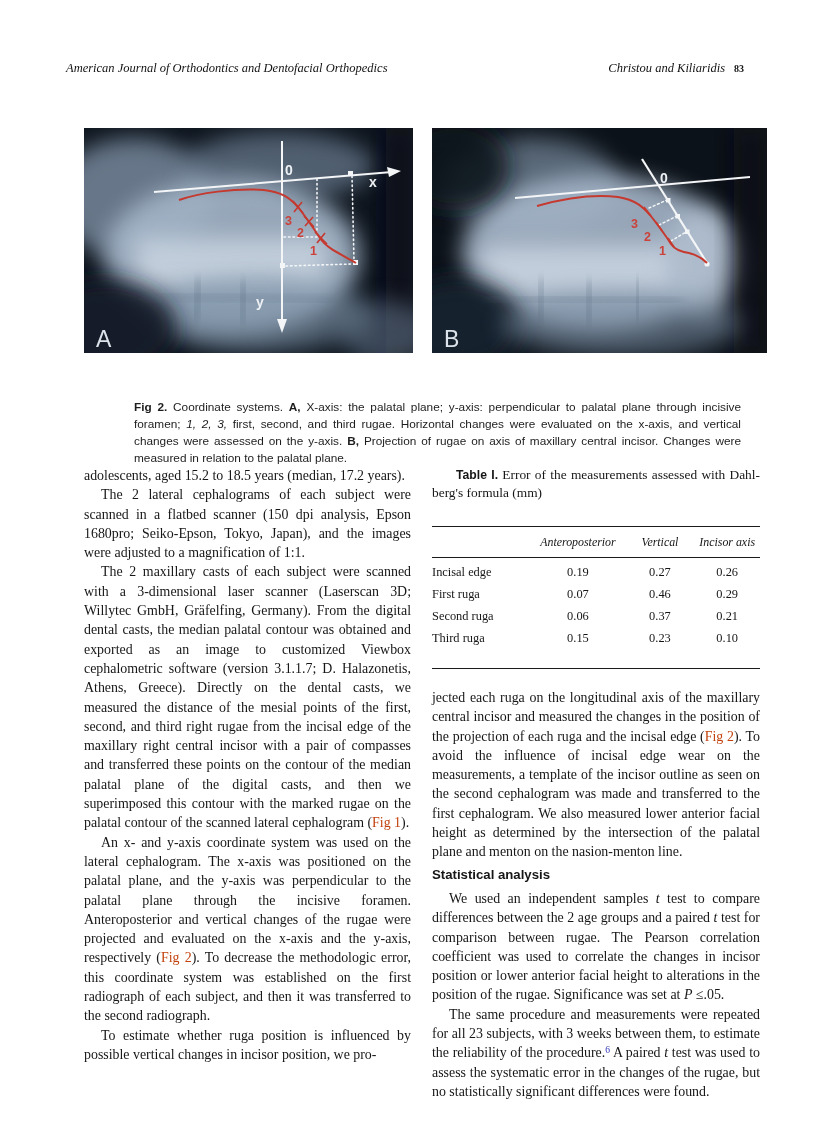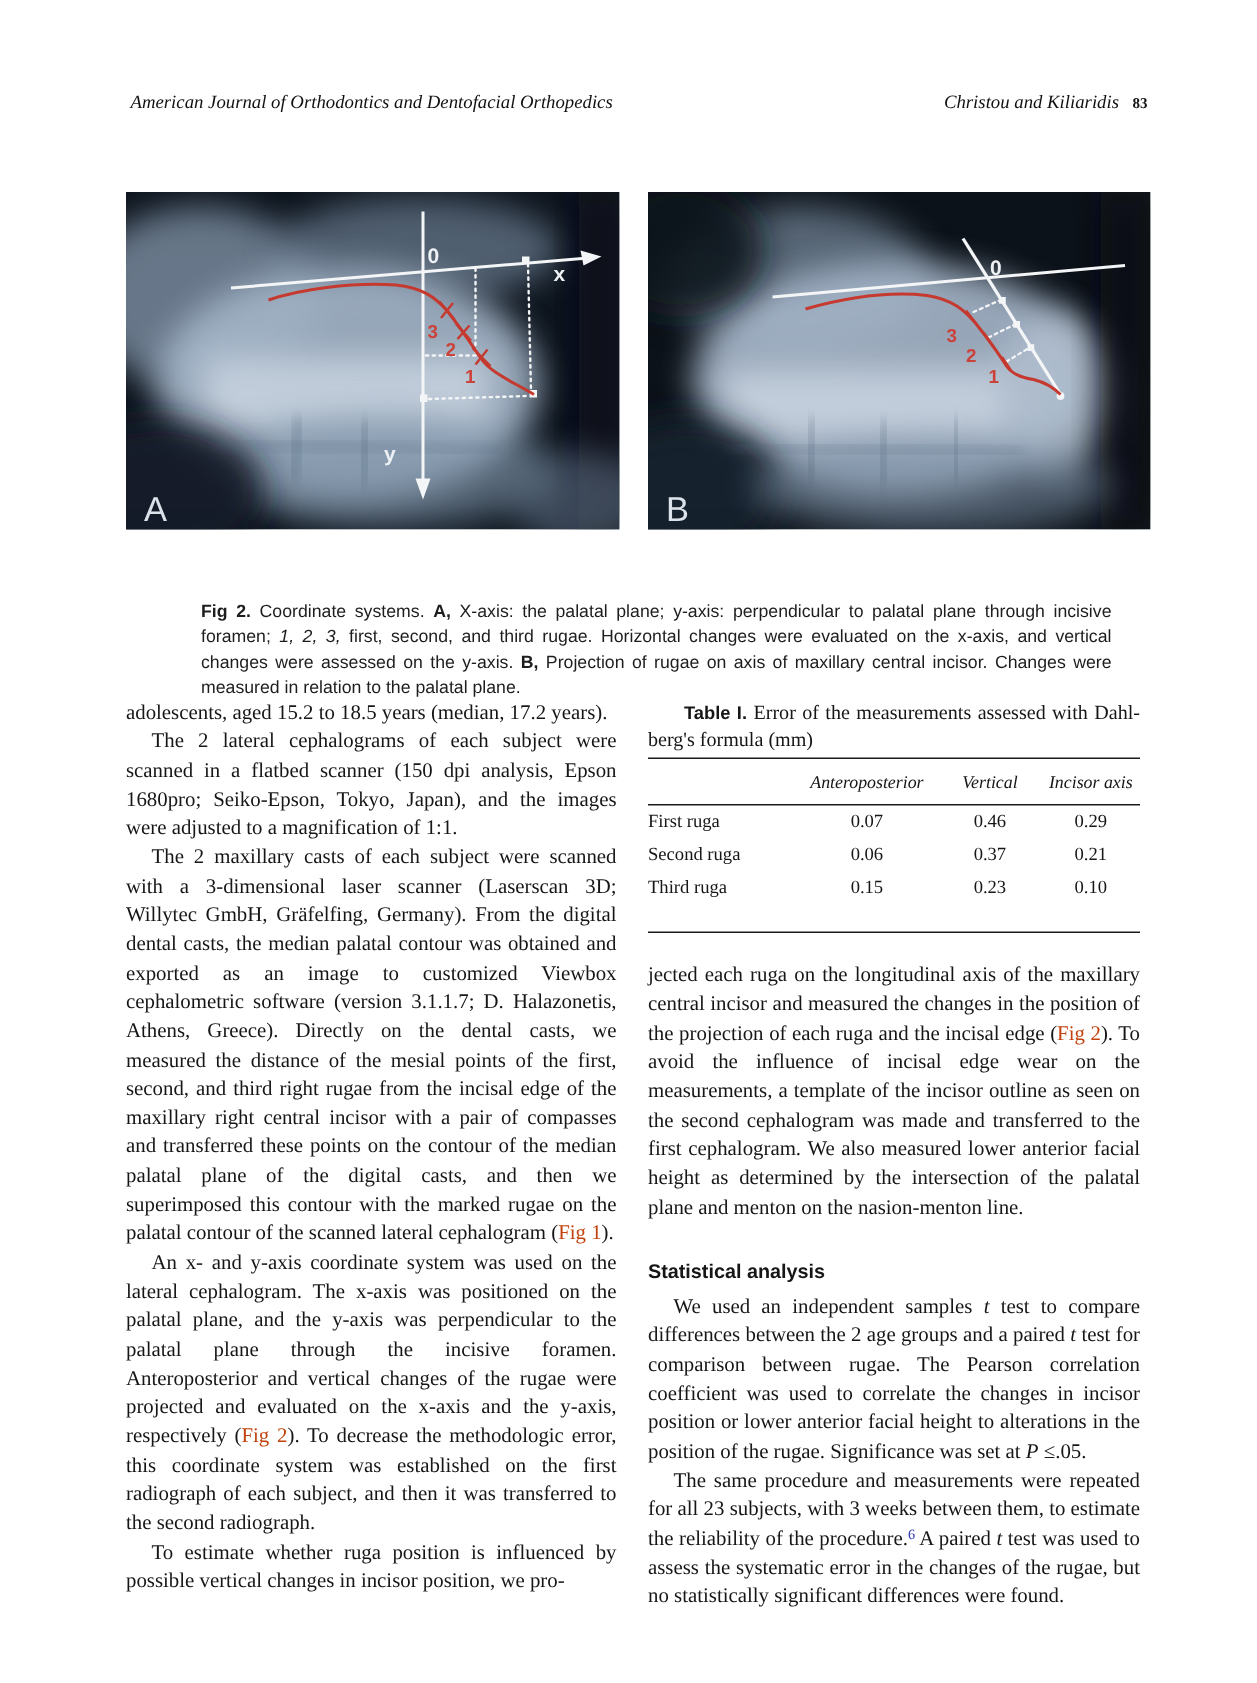--- a/index.html
+++ b/index.html
@@ -1,19 +1,19 @@
 <!DOCTYPE html>
 <html><head>
 <meta charset="utf-8">
 <style>
   html,body{margin:0;padding:0;background:#ffffff;}
   .page{position:relative;width:838px;height:1122px;background:#ffffff;overflow:hidden;
         font-family:"Liberation Serif",serif;color:#161616;}
   
-  .running-head{position:absolute;left:87px;top:60px;width:678px;display:flex;
+  .running-head{position:absolute;left:66px;top:60px;width:678px;display:flex;
                 justify-content:space-between;font-style:italic;font-size:12.5px;line-height:16px;color:#111;}
   .rh-right{white-space:nowrap;}
   .page-num{font-style:normal;font-weight:bold;font-size:10px;margin-left:9px;}
   
   .figure-row{position:absolute;left:84px;top:128px;display:flex;gap:19px;}
   .figure-row svg{display:block;}
   .axlbl{font-family:"Liberation Sans",sans-serif;font-size:14px;font-weight:bold;fill:#eef1f4;}
   .rlbl{font-family:"Liberation Sans",sans-serif;font-size:12.5px;font-weight:bold;fill:#cb423a;}
   .plbl{font-family:"Liberation Sans",sans-serif;font-size:23px;fill:#dce2e9;}
   .figure-caption{position:absolute;left:134px;top:363px;width:607px;
@@ -25,25 +25,25 @@
   .col{position:absolute;top:466px;font-size:13.9px;line-height:19.3px;text-align:justify;
        hyphens:manual;}
   .col-left{left:84px;width:327px;}
   .col-right{left:432px;width:328px;}
   .col p{margin:0;}
   .col p.indent{text-indent:17px;}
   .fig-link{color:#c2410c;}
   .ref-sup{color:#2d35b5;font-size:9.5px;vertical-align:4px;line-height:0;}
   .it{font-style:italic;}
   .section-heading{font-family:"Liberation Sans",sans-serif;font-weight:bold;font-size:13.2px;
-                   margin:23px 0 5px;text-align:left;}
+                   margin:3px 0 5px;text-align:left;}
   
   .table-title{font-size:13.4px;line-height:18px;text-align:justify;}
   .table-title .tl{font-family:"Liberation Sans",sans-serif;font-weight:bold;font-size:12.2px;margin-left:24px;}
-  table.data{width:100%;border-collapse:collapse;margin-top:3px;margin-bottom:19px;
+  table.data{width:100%;border-collapse:collapse;margin-top:24px;margin-bottom:19px;
              border-bottom:1.5px solid #1a1a1a;}
   table.data th{font-style:italic;font-weight:normal;font-size:11.9px;padding:6px 0 5px;
                 border-top:1.5px solid #1a1a1a;border-bottom:1px solid #1a1a1a;text-align:center;}
   table.data th.c0{text-align:left;}
   table.data td{padding:1px 0 1.5px;text-align:center;font-size:12.4px;}
   table.data td.c0{text-align:left;}
   table.data tr.first td{padding-top:5px;}
   table.data tr.last td{padding-bottom:20px;}
   .w0{width:30%;}.w1{width:29%;}.w2{width:21%;}.w3{width:20%;}
 </style>
@@ -200,20 +200,26 @@
     <table class="data">
       <thead>
         <tr>
           <th class="c0 w0"></th>
           <th class="w1">Anteroposterior</th>
           <th class="w2">Vertical</th>
           <th class="w3">Incisor axis</th>
         </tr>
       </thead>
       <tbody>
+        <tr class="first">
+          <td class="c0">Incisal edge</td>
+          <td>0.19</td>
+          <td>0.27</td>
+          <td>0.26</td>
+        </tr>
         <tr>
           <td class="c0">First ruga</td>
           <td>0.07</td>
           <td>0.46</td>
           <td>0.29</td>
         </tr>
         <tr>
           <td class="c0">Second ruga</td>
           <td>0.06</td>
           <td>0.37</td>

